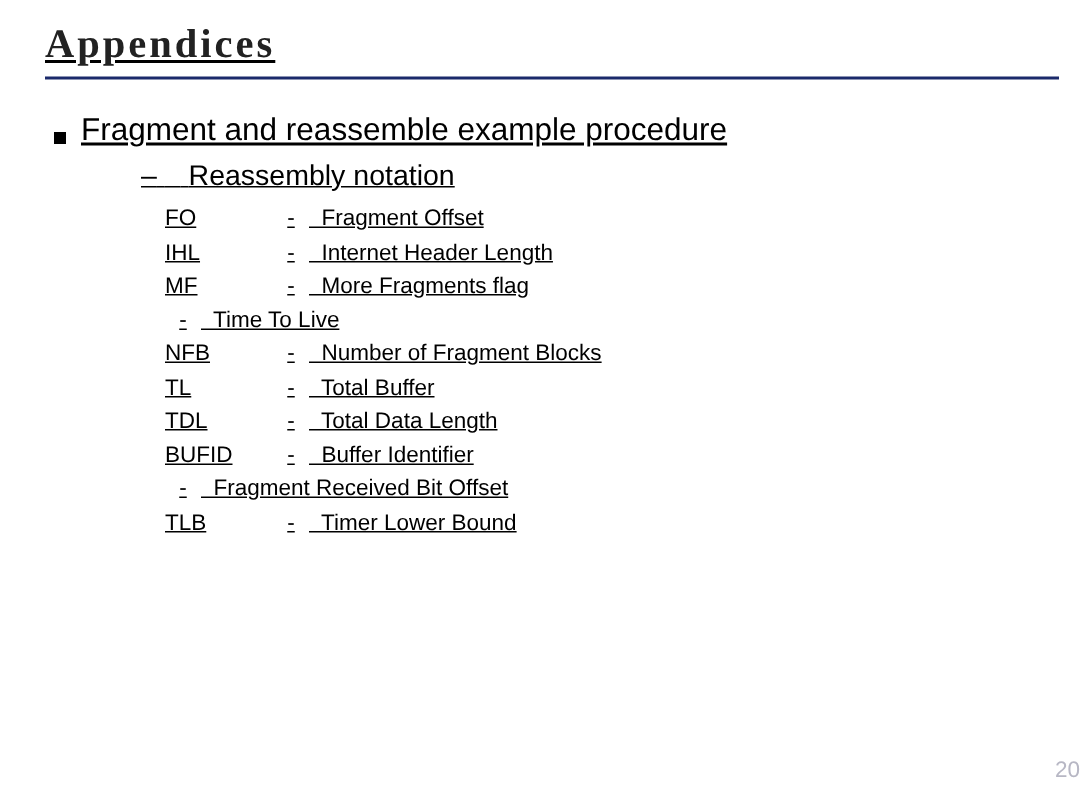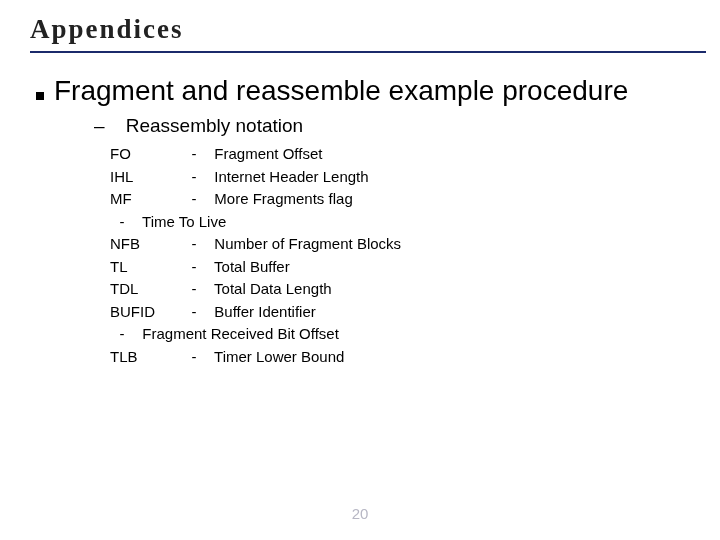--- a/index.html
+++ b/index.html
@@ -12,38 +12,39 @@
     color: #000;
     position: relative;
     overflow: hidden;
   }
   .page {
     width: 720px;
     height: 540px;
     position: relative;
     box-sizing: border-box;
     padding: 14px 14px 0 30px;
+    text-decoration: underline;
   }
   .title {
     font-family: Georgia, "Times New Roman", serif;
     font-size: 27px;
     letter-spacing: 2px;
     color: #222;
     margin: 0 0 6px 0;
   }
   .rule {
     border: none;
     border-top: 2px solid #1b2a6b;
     margin: 0 0 22px 0;
   }
   .l1 {
     display: flex;
     align-items: center;
     gap: 10px;
-    font-size: 28px;
+    font-size: 21px;
     margin: 0 0 8px 6px;
   }
   .sqbullet {
     width: 8px;
     height: 8px;
     background: #000;
     margin-top: 10px;
     flex: 0 0 auto;
   }
   .l2 {
@@ -66,21 +67,21 @@
   .sep {
     display: inline-block;
     width: 24px;
     text-align: center;
   }
   .footer {
     position: absolute;
     bottom: 18px;
     left: 0;
     width: 720px;
-    text-align: center;
+    text-align: right;
     font-size: 15px;
     color: #b7b7c4;
   }
 </style>
 </head>
 <body>
 <div class="page">
 
   <h1 class="title">Appendices</h1>
   <hr class="rule">

